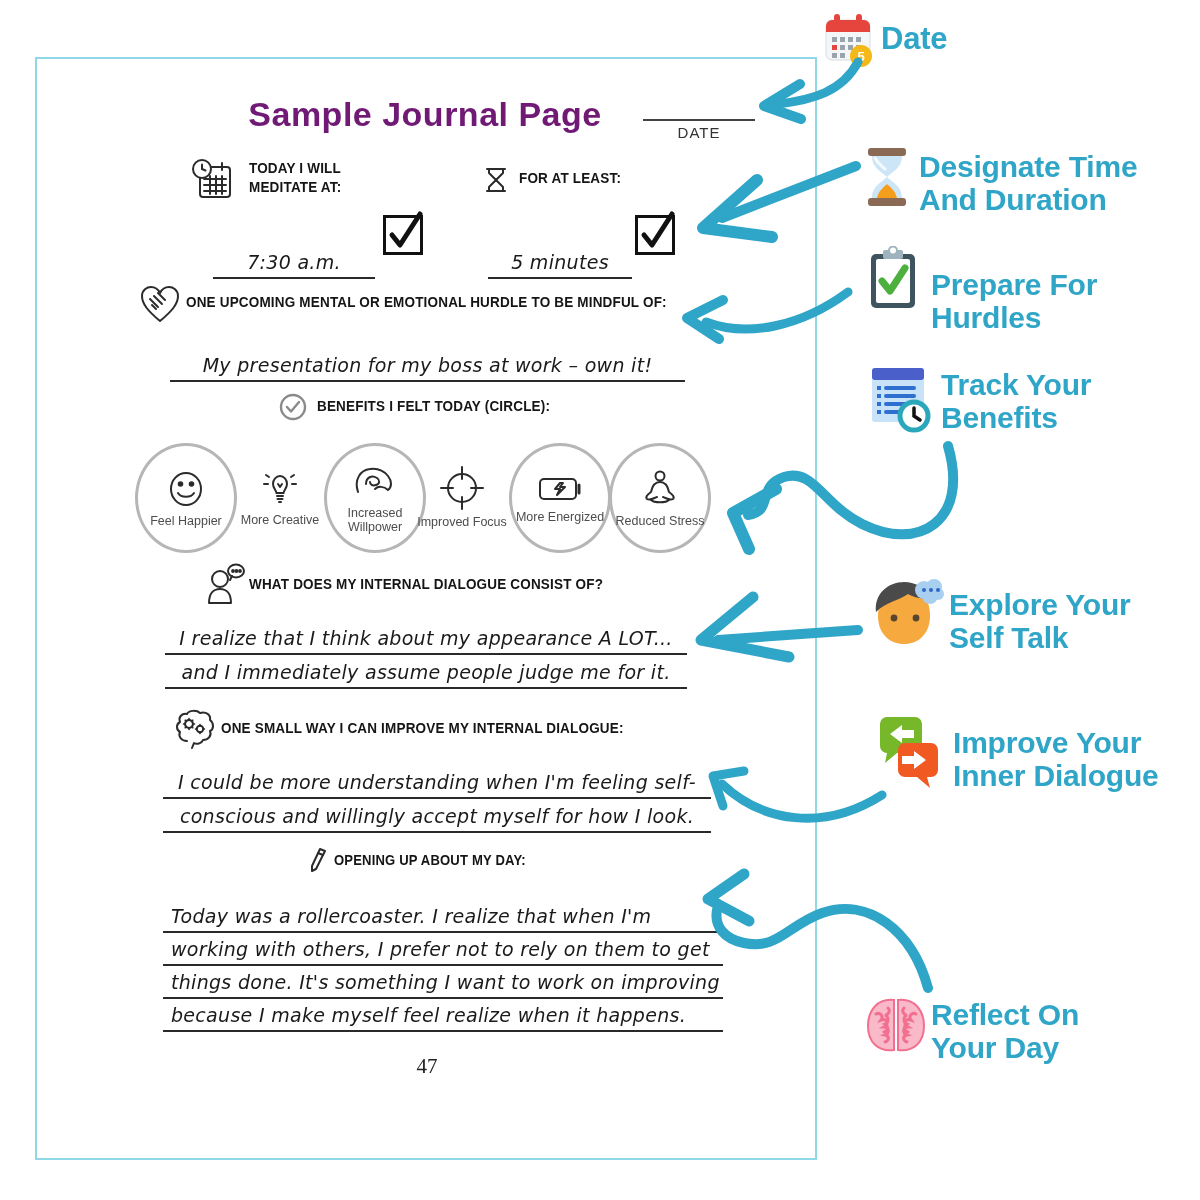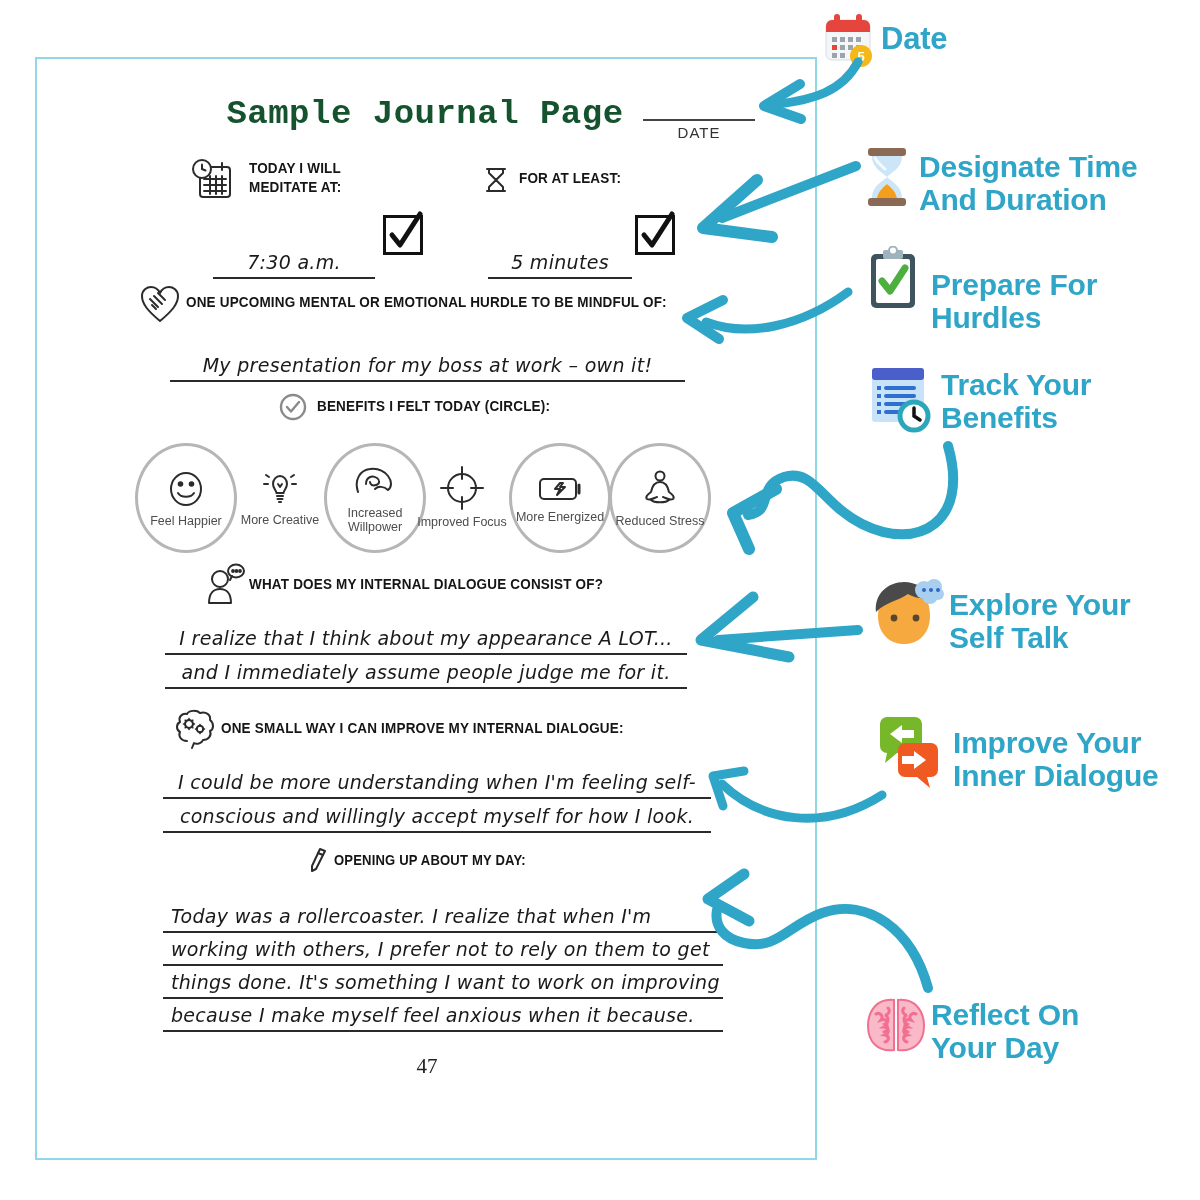--- a/index.html
+++ b/index.html
@@ -8,21 +8,21 @@
     font-family:"Liberation Sans",sans-serif;overflow:hidden;
   }
   
   .page{
     position:absolute;left:35px;top:57px;width:778px;height:1099px;
     border:2px solid #8FD8E8;background:#fff;
   }
   .abs{position:absolute;}
   .title{
     position:absolute;left:163px;top:36px;width:450px;text-align:center;
-    font-family:Liberation Mono, monospace;font-weight:bold;font-size:34px;color:#14532d;
+    font-family:Liberation Sans, sans-serif;font-weight:bold;font-size:34px;color:#701a75;
     letter-spacing:.5px;
   }
   .date-block{position:absolute;left:606px;top:40px;width:112px;text-align:center;}
   .date-line{display:block;border-bottom:2px solid #444;height:20px;}
   .date-label{font-size:15px;color:#333;letter-spacing:1px;display:inline-block;margin-top:3px;}
   .h{
     font-weight:bold;color:#151515;font-size:15px;line-height:1.25;
     display:inline-block;transform:scaleX(.9);transform-origin:left center;
     white-space:nowrap;letter-spacing:.2px;
   }
@@ -259,21 +259,21 @@
       <path d="M12,2 L17,4 L8,22 L4,24 L4,19 Z"></path>
         <line x1="10" y1="6" x2="15" y2="8"></line>
     </g>
   </svg>
   <div class="abs" style="left:297px;top:792px">
     <span class="h" style="font-weight:600;font-size:14.5px">OPENING UP ABOUT MY DAY:</span>
   </div>
   <div class="write-line hw" style="left:126px;top:806px;width:552px;text-align:left;padding-left:8px">Today was a rollercoaster. I realize that when I'm</div>
   <div class="write-line hw" style="left:126px;top:839px;width:552px;text-align:left;padding-left:8px">working with others, I prefer not to rely on them to get</div>
   <div class="write-line hw" style="left:126px;top:872px;width:552px;text-align:left;padding-left:8px">things done. It's something I want to work on improving</div>
-  <div class="write-line hw" style="left:126px;top:905px;width:552px;text-align:left;padding-left:8px">because I make myself feel anxious when it because.</div>
+  <div class="write-line hw" style="left:126px;top:905px;width:552px;text-align:left;padding-left:8px">because I make myself feel realize when it happens.</div>
 
   <div class="pagenum">47</div>
 </div>
 
 <svg class="abs" style="left:820px;top:10px" width="60" height="60" viewBox="0 0 60 60">
   <rect x="6" y="10" width="44" height="40" rx="6" fill="#F4F6F8" stroke="#d8dde2"></rect>
   <path d="M6,16 a6,6 0 0 1 6,-6 h32 a6,6 0 0 1 6,6 v6 H6 Z" fill="#E5453C"></path>
   <rect x="14" y="4" width="6" height="10" rx="3" fill="#E5453C"></rect>
   <rect x="36" y="4" width="6" height="10" rx="3" fill="#E5453C"></rect>
   <g fill="#9aa4ad">

